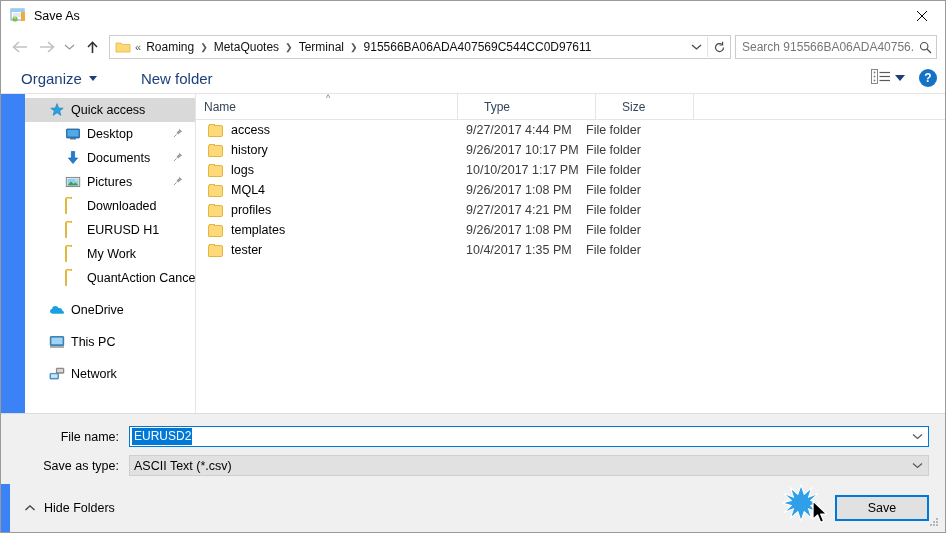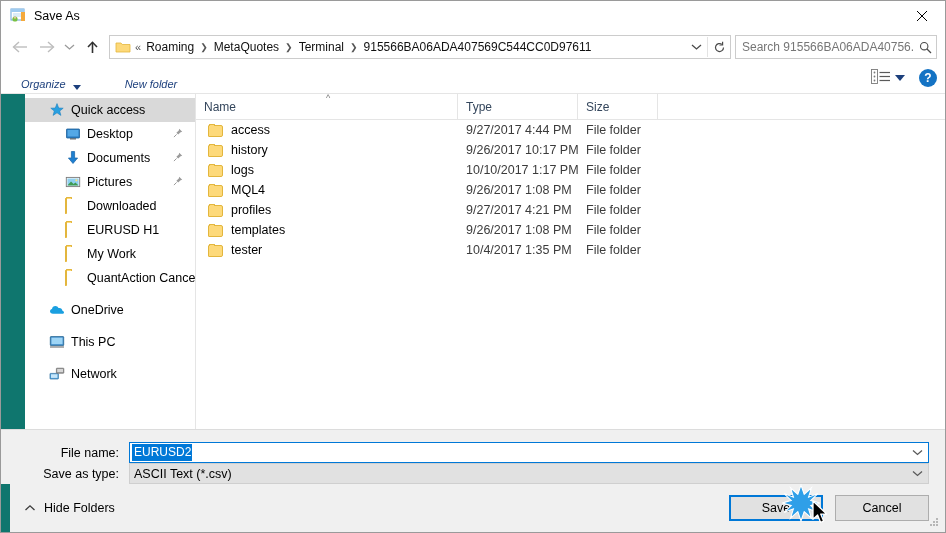--- a/index.html
+++ b/index.html
@@ -11,21 +11,21 @@
     font-family: "Liberation Sans", sans-serif;
     font-size: 12px;
     color: #000000;
     overflow: hidden;
     position: relative;
   }
   #dialog {
     position: absolute;
     left: 0; top: 0;
     width: 946px; height: 533px;
-    background: #0f766e;
+    background: #3b82f6;
     border: 1px solid #9a9a9a;
     box-sizing: border-box;
     display: flex;
     flex-direction: column;
   }
 
   
   #titlebar {
     height: 30px;
     min-height: 30px;
@@ -132,27 +132,26 @@
   #cmdbar {
     height: 30px;
     min-height: 30px;
     display: flex;
     align-items: center;
     background: #ffffff;
     padding-left: 14px;
     position: relative;
   }
   .cmdbtn {
-    font-size: 11px;
+    font-size: 15px;
     color: #1c3f7c;
     display: flex;
-    align-items: flex-end;
+    align-items: center;
     height: 24px;
     padding: 0 6px;
-    font-style: italic;
   }
   #organize-caret {
     margin-left: 7px;
     width: 0; height: 0;
     border-left: 4px solid transparent;
     border-right: 4px solid transparent;
     border-top: 5px solid #1c3f7c;
   }
   #cmd-right {
     position: absolute;
@@ -248,20 +247,21 @@
     flex-direction: column;
     background: #ffffff;
     min-width: 0;
   }
   #col-header {
     height: 25px;
     min-height: 25px;
     display: flex;
     border-bottom: 1px solid #e5e5e5;
     position: relative;
+    gap: 18px;
   }
   .col {
     font-size: 12px;
     color: #34465c;
     display: flex;
     align-items: center;
     padding-left: 8px;
     box-sizing: border-box;
     border-right: 1px solid #e5e5e5;
     position: relative;
@@ -296,20 +296,21 @@
   #form-area {
     background: #f0f0f0;
     border-top: 1px solid #dcdcdc;
     padding: 12px 16px 0 16px;
     min-height: 0;
     flex: 0 0 auto;
   }
   .form-row {
     display: flex;
     align-items: center;
+    margin-bottom: 8px;
   }
   .form-label {
     width: 112px;
     flex: 0 0 112px;
     text-align: right;
     padding-right: 10px;
     font-size: 12.5px;
     color: #000;
     box-sizing: border-box;
   }
@@ -765,21 +766,20 @@
     <div id="hide-folders">
       <span id="hide-caret">
         <svg width="12" height="8" viewBox="0 0 12 8">
           <path d="M1.5 6 L6 1.8 L10.5 6" fill="none" stroke="#3b3b3b" stroke-width="1.3"></path>
         </svg>
       </span>
       <span>Hide Folders</span>
     </div>
     <div id="footer-buttons">
       <div class="dlg-btn" id="save-button">Save</div>
-      <div class="dlg-btn" id="cancel-button">Cancel</div>
     </div>
     <div id="resize-grip">
       <svg width="12" height="12" viewBox="0 0 12 12">
         <g fill="#b6b6b6">
           <rect x="8" y="2" width="2" height="2"></rect>
           <rect x="5" y="5" width="2" height="2"></rect>
             <rect x="8" y="5" width="2" height="2"></rect>
           <rect x="2" y="8" width="2" height="2"></rect>
             <rect x="5" y="8" width="2" height="2"></rect>
             <rect x="8" y="8" width="2" height="2"></rect>

